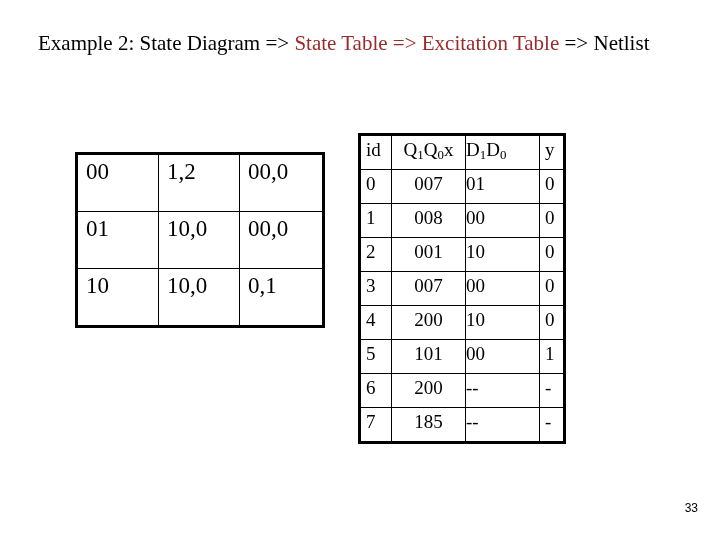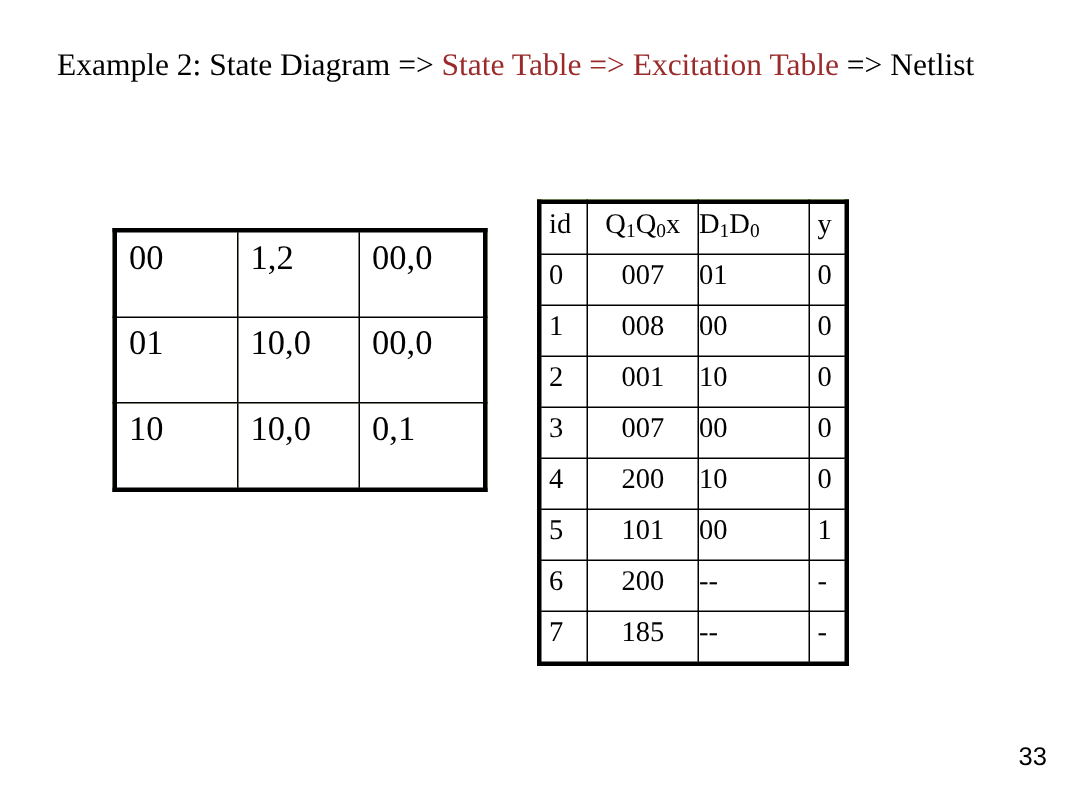--- a/index.html
+++ b/index.html
@@ -80,21 +80,21 @@
     vertical-align: -0.22em;
     line-height: 0;
   }
 
   
   #page-number {
     position: absolute;
     right: 22px;
     bottom: 25px;
     font-family: "Liberation Sans", "DejaVu Sans", sans-serif;
-    font-size: 17px;
+    font-size: 12px;
     color: #000000;
   }
 </style>
 </head>
 <body>
 
 <div id="slide">
 
   <div id="title">
     <span class="blk">Example 2: State Diagram =&gt; </span><span class="red">State Table =&gt; Excitation Table </span><span class="blk">=&gt; Netlist</span>

